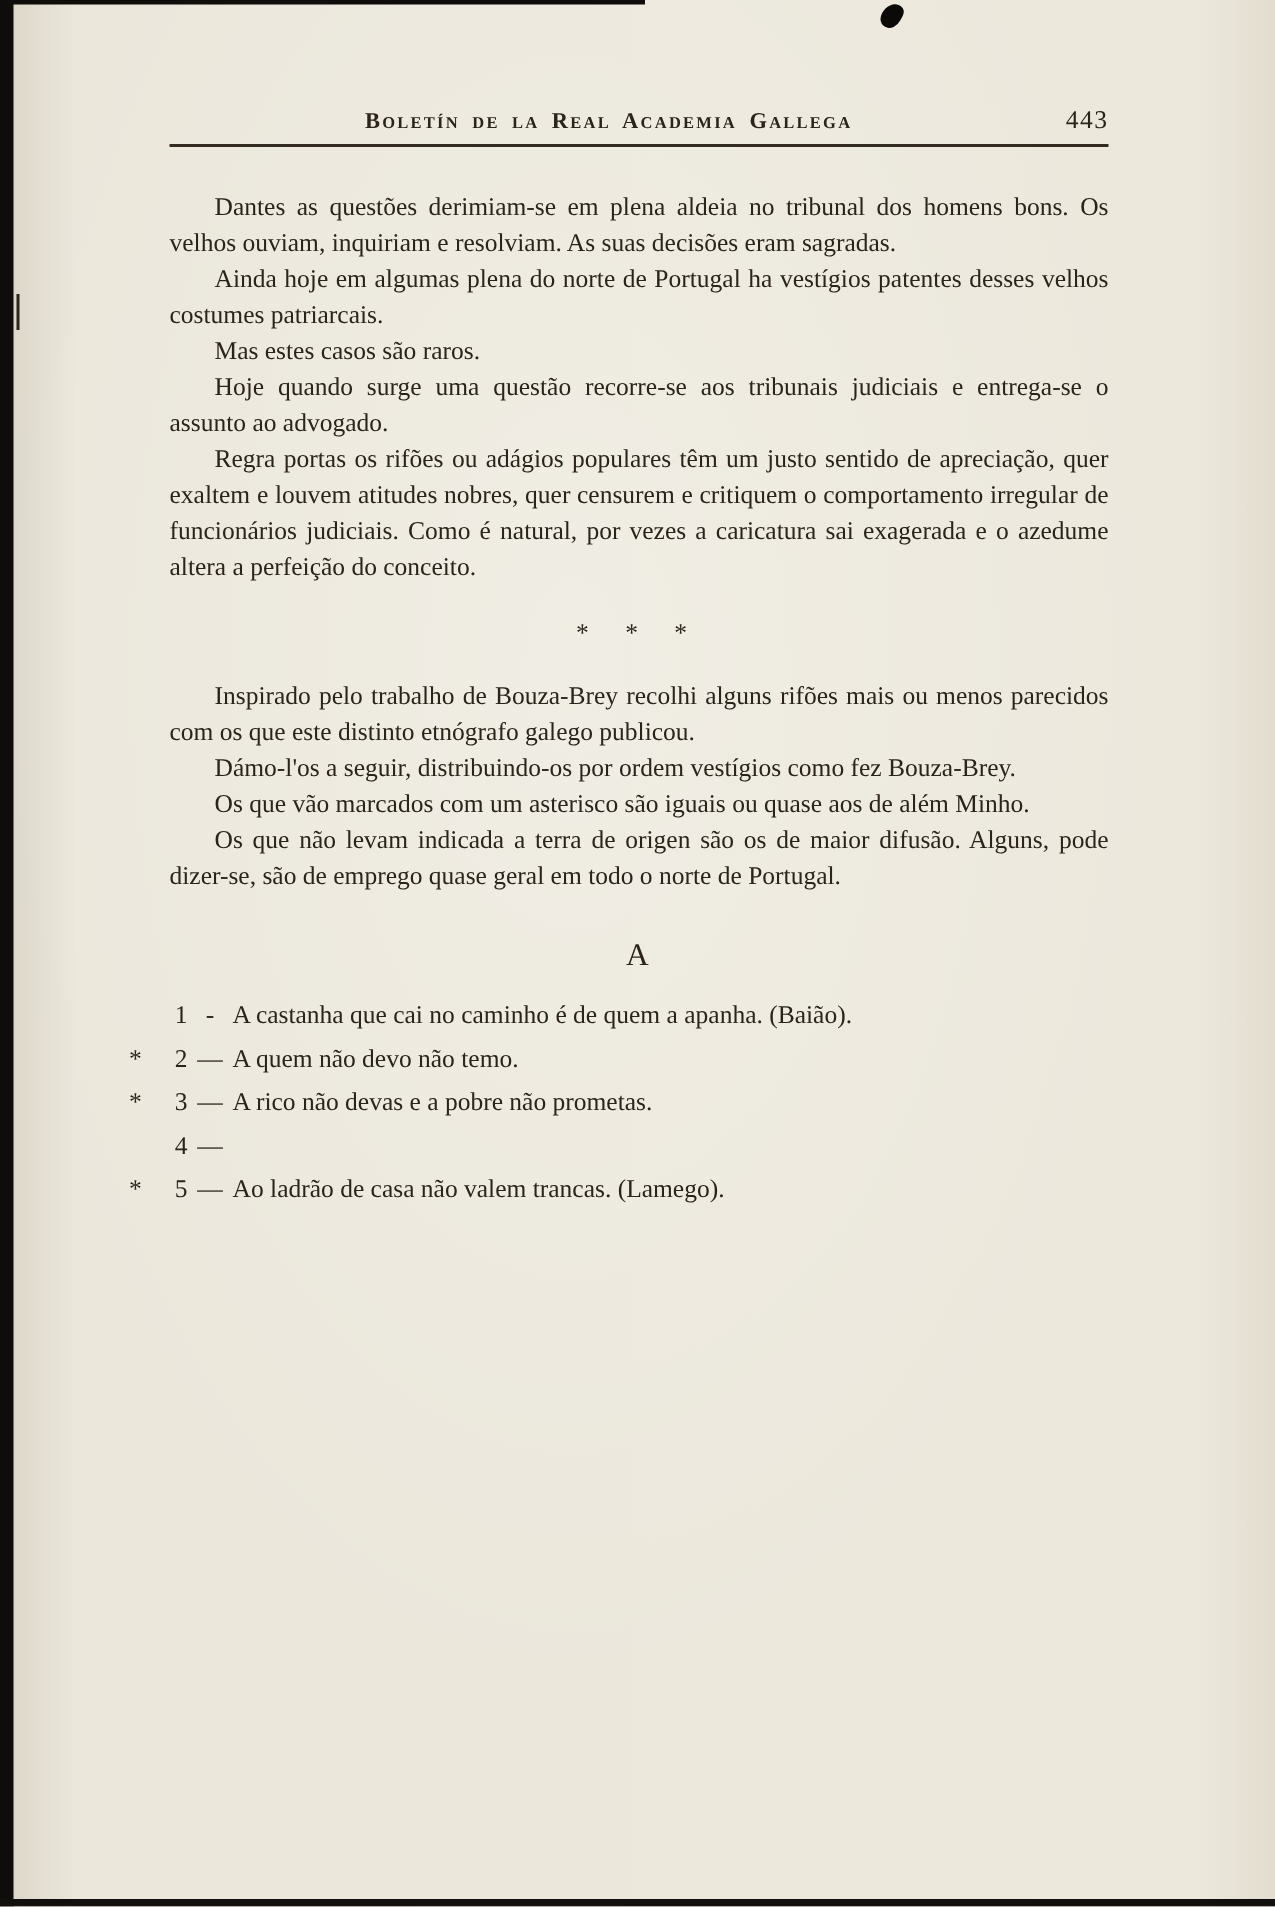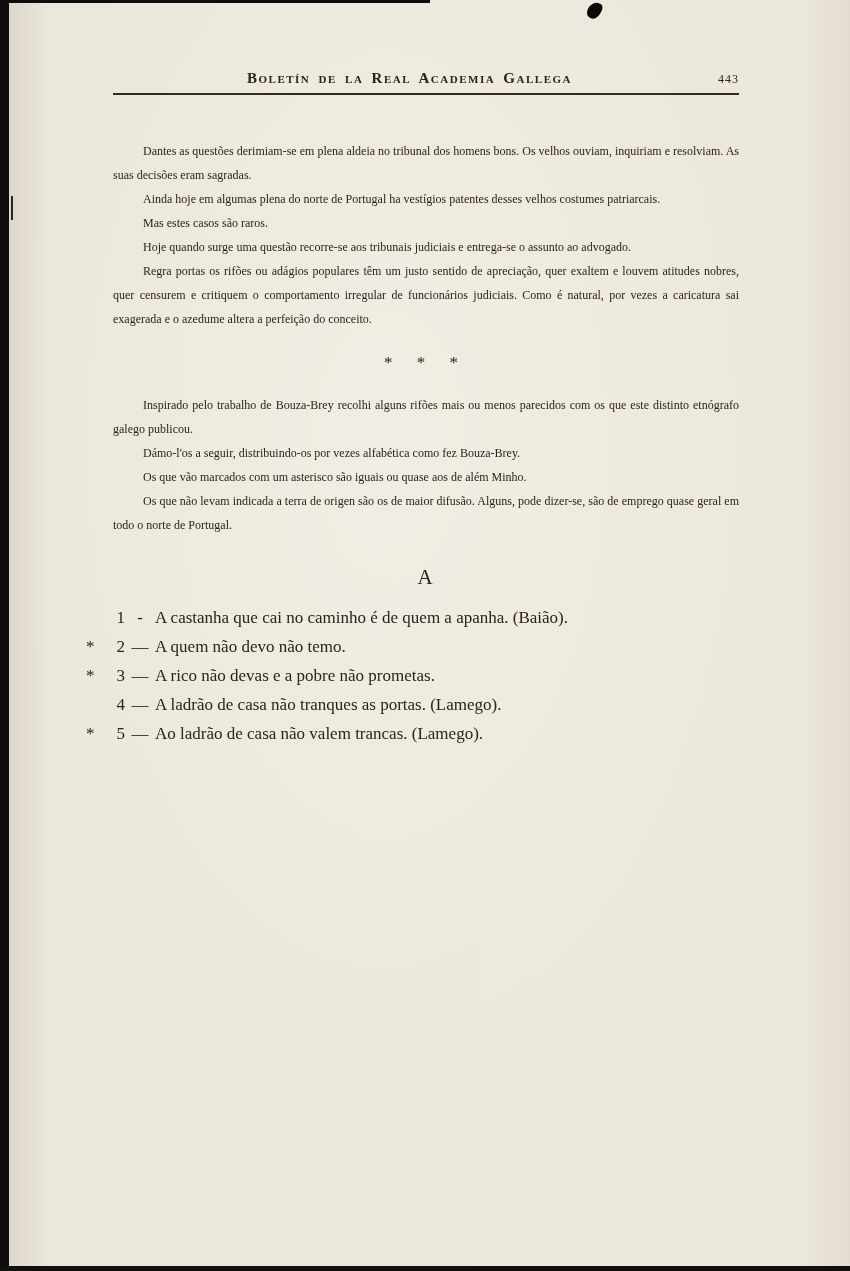--- a/index.html
+++ b/index.html
@@ -29,40 +29,40 @@
     left: 113px;
     top: 70px;
     width: 626px;
   }
 
   .running-head {
     display: flex;
     align-items: baseline;
     border-bottom: 2px solid #332b20;
     padding-bottom: 6px;
-    margin-bottom: 44px;
+    margin-bottom: 28px;
   }
   .running-head .title {
     flex: 1;
     text-align: center;
     font-variant: small-caps;
     font-weight: bold;
     font-size: 15px;
     letter-spacing: 1.5px;
     word-spacing: 3px;
   }
   .running-head .folio {
-    font-size: 12px;
+    font-size: 17px;
     letter-spacing: 1px;
     padding-left: 12px;
   }
 
   p.body-par {
     margin: 0;
-    font-size: 12px;
+    font-size: 17px;
     line-height: 24px;
     text-indent: 30px;
     text-align: justify;
   }
 
   .separator {
     text-align: center;
     font-size: 17px;
     letter-spacing: 10px;
     margin: 22px 0 20px 0;
@@ -105,21 +105,21 @@
 
   <p class="body-par">Dantes as questões derimiam-se em plena aldeia no tribunal dos homens bons. Os velhos ouviam, inquiriam e resolviam. As suas decisões eram sagradas.</p>
   <p class="body-par">Ainda hoje em algumas plena do norte de Portugal ha vestígios patentes desses velhos costumes patriarcais.</p>
   <p class="body-par">Mas estes casos são raros.</p>
   <p class="body-par">Hoje quando surge uma questão recorre-se aos tribunais judiciais e entrega-se o assunto ao advogado.</p>
   <p class="body-par">Regra portas os rifões ou adágios populares têm um justo sentido de apreciação, quer exaltem e louvem atitudes nobres, quer censurem e critiquem o comportamento irregular de funcionários judiciais. Como é natural, por vezes a caricatura sai exagerada e o azedume altera a perfeição do conceito.</p>
 
   <div class="separator">* * *</div>
 
   <p class="body-par">Inspirado pelo trabalho de Bouza-Brey recolhi alguns rifões mais ou menos parecidos com os que este distinto etnógrafo galego publicou.</p>
-  <p class="body-par">Dámo-l'os a seguir, distribuindo-os por vezes alfabética como fez Bouza-Brey.</p>
+  <p class="body-par">Dámo-l'os a seguir, distribuindo-os por ordem vestígios como fez Bouza-Brey.</p>
   <p class="body-par">Os que vão marcados com um asterisco são iguais ou quase aos de além Minho.</p>
   <p class="body-par">Os que não levam indicada a terra de origen são os de maior difusão. Alguns, pode dizer-se, são de emprego quase geral em todo o norte de Portugal.</p>
 
   <div class="section-letter">A</div>
 
   <div class="proverb-list">
     <div class="proverb-item">
       <span class="star"></span>
       <span class="num">1</span>
       <span class="dash">-</span>
@@ -134,21 +134,20 @@
     <div class="proverb-item">
       <span class="star">*</span>
       <span class="num">3</span>
       <span class="dash">—</span>
       <span class="txt">A rico não devas e a pobre não prometas.</span>
     </div>
     <div class="proverb-item">
       <span class="star"></span>
       <span class="num">4</span>
       <span class="dash">—</span>
-      <span class="txt">A ladrão de casa não tranques as portas. (Lamego).</span>
     </div>
     <div class="proverb-item">
       <span class="star">*</span>
       <span class="num">5</span>
       <span class="dash">—</span>
       <span class="txt">Ao ladrão de casa não valem trancas. (Lamego).</span>
     </div>
   </div>
 
 </div>

